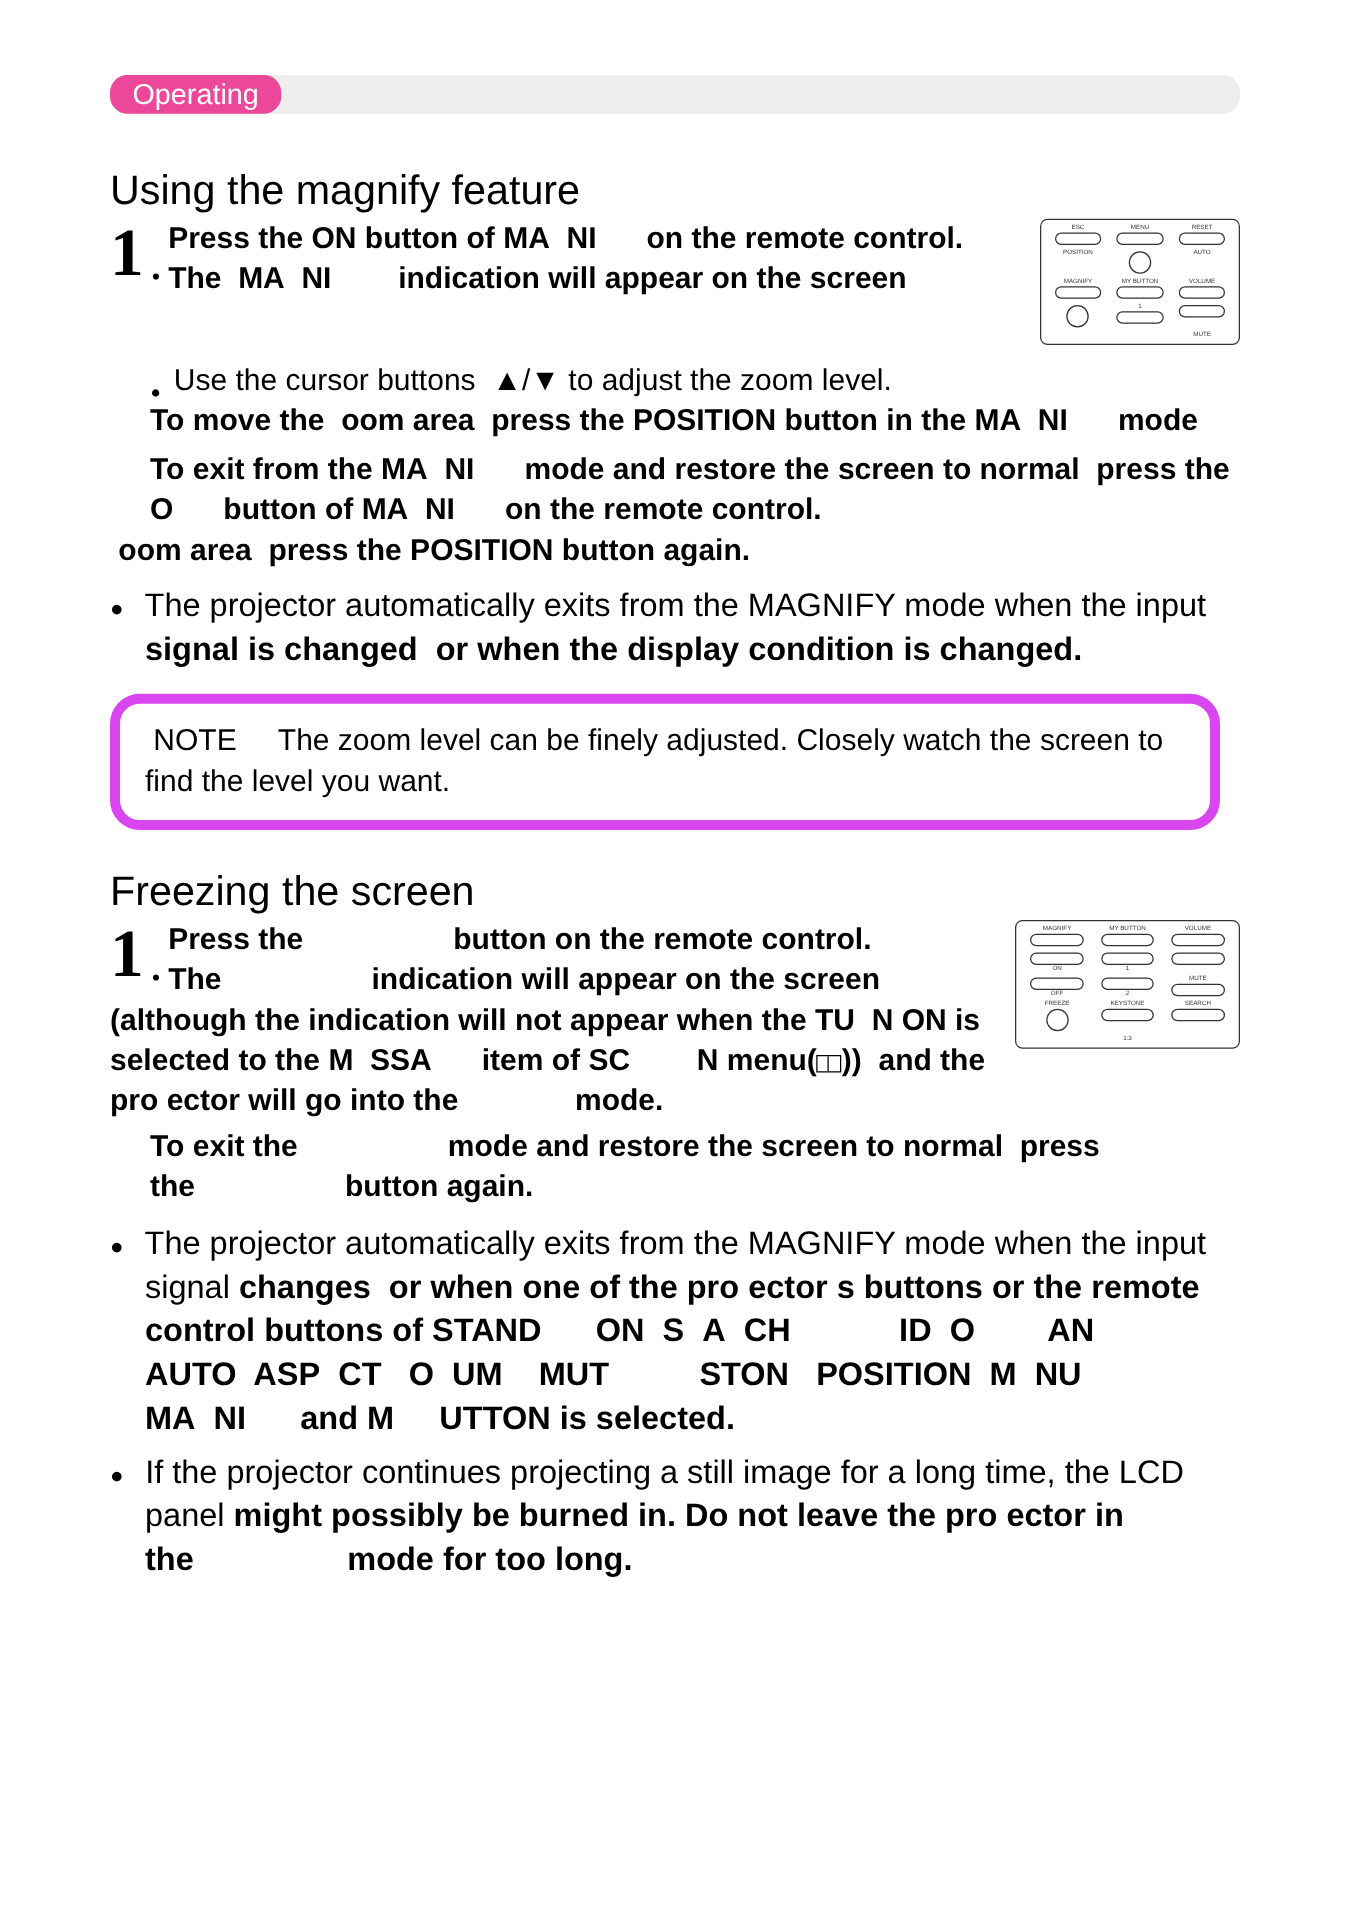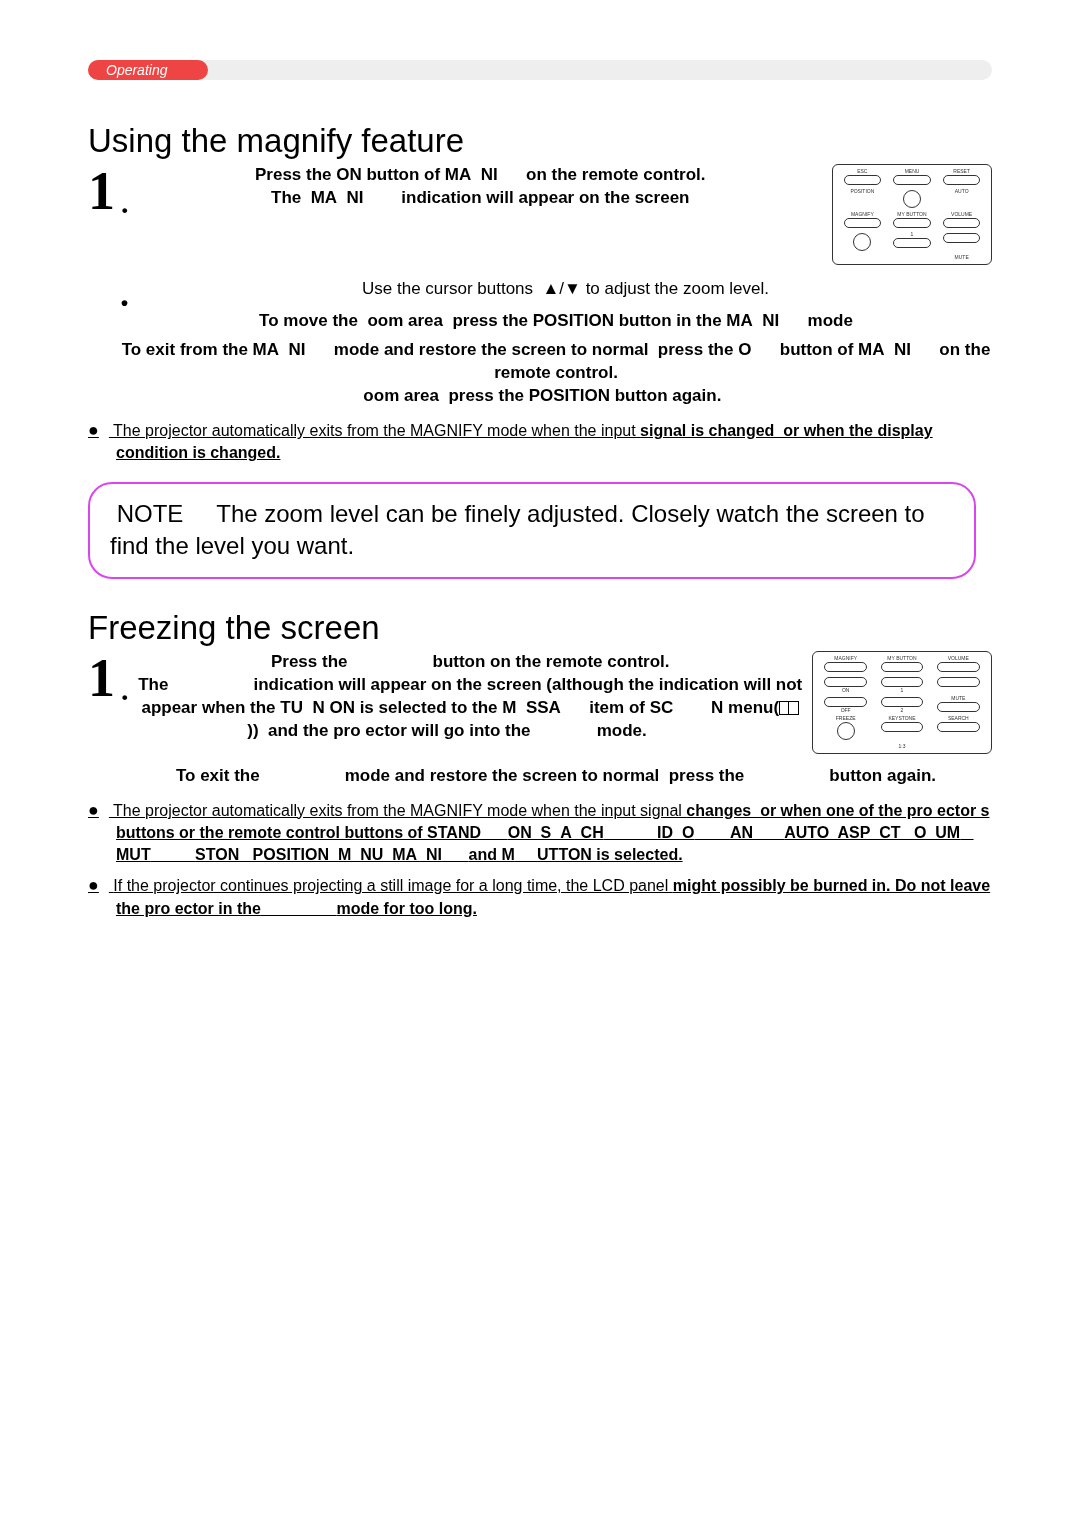--- a/index.html
+++ b/index.html
@@ -5,28 +5,27 @@
   * { margin: 0; padding: 0; box-sizing: border-box; }
   body {
     font-family: Arial, Helvetica, sans-serif;
     background: #fff;
     width: 1080px;
     height: 1532px;
     padding: 60px 88px 0 88px;
     color: #000;
   }
   .section-tag {
-    background: #ef4444;
+    background: #ec4899;
     color: #fff;
     border-radius: 14px;
     padding: 2px 18px;
-    font-size: 14px;
+    font-size: 23px;
     display: inline-block;
     min-width: 120px;
-    font-style: italic;
   }
   .section-tag-wrap {
     background: #eee;
     border-radius: 14px;
     padding: 0 12px 0 0;
     display: inline-block;
     width: 100%;
     margin-bottom: 18px;
   }
   h2.section-title {
@@ -45,55 +44,53 @@
   .dot {
     font-family: Georgia, 'Times New Roman', serif;
     font-size: 30px;
     font-weight: 700;
     float: left;
     margin-top: 22px;
     margin-right: 6px;
   }
   .step-wrap { position: relative; margin-bottom: 10px; }
   .step-body {
-    font-size: 17px;
+    font-size: 24px;
     line-height: 1.35;
     font-weight: 700;
-    text-align: center;
   }
   .indent { padding-left: 32px; }
   .step2-num {
     font-family: Georgia, 'Times New Roman', serif;
     font-size: 36px;
     font-weight: 700;
     float: left;
     margin-right: 10px;
     line-height: 0.9;
   }
   ul.bullets {
     list-style: none;
     padding: 0;
     margin: 6px 0 0 0;
   }
   ul.bullets li {
-    font-size: 16px;
+    font-size: 26px;
     line-height: 1.35;
     margin-bottom: 8px;
     padding-left: 28px;
     text-indent: -28px;
-    text-decoration: underline;
   }
   ul.bullets li::before {
     content: "●";
     font-size: 18px;
     margin-right: 10px;
   }
   .bold { font-weight: 700; }
   .note-box {
-    border: 2px solid #d946ef;
+    border: 8px solid #d946ef;
     border-radius: 24px;
     padding: 14px 20px;
     font-size: 24px;
     line-height: 1.35;
     margin: 18px 16px 30px 0;
   }
   .remote-float {
     float: right;
     width: 160px;
     height: 100px;

